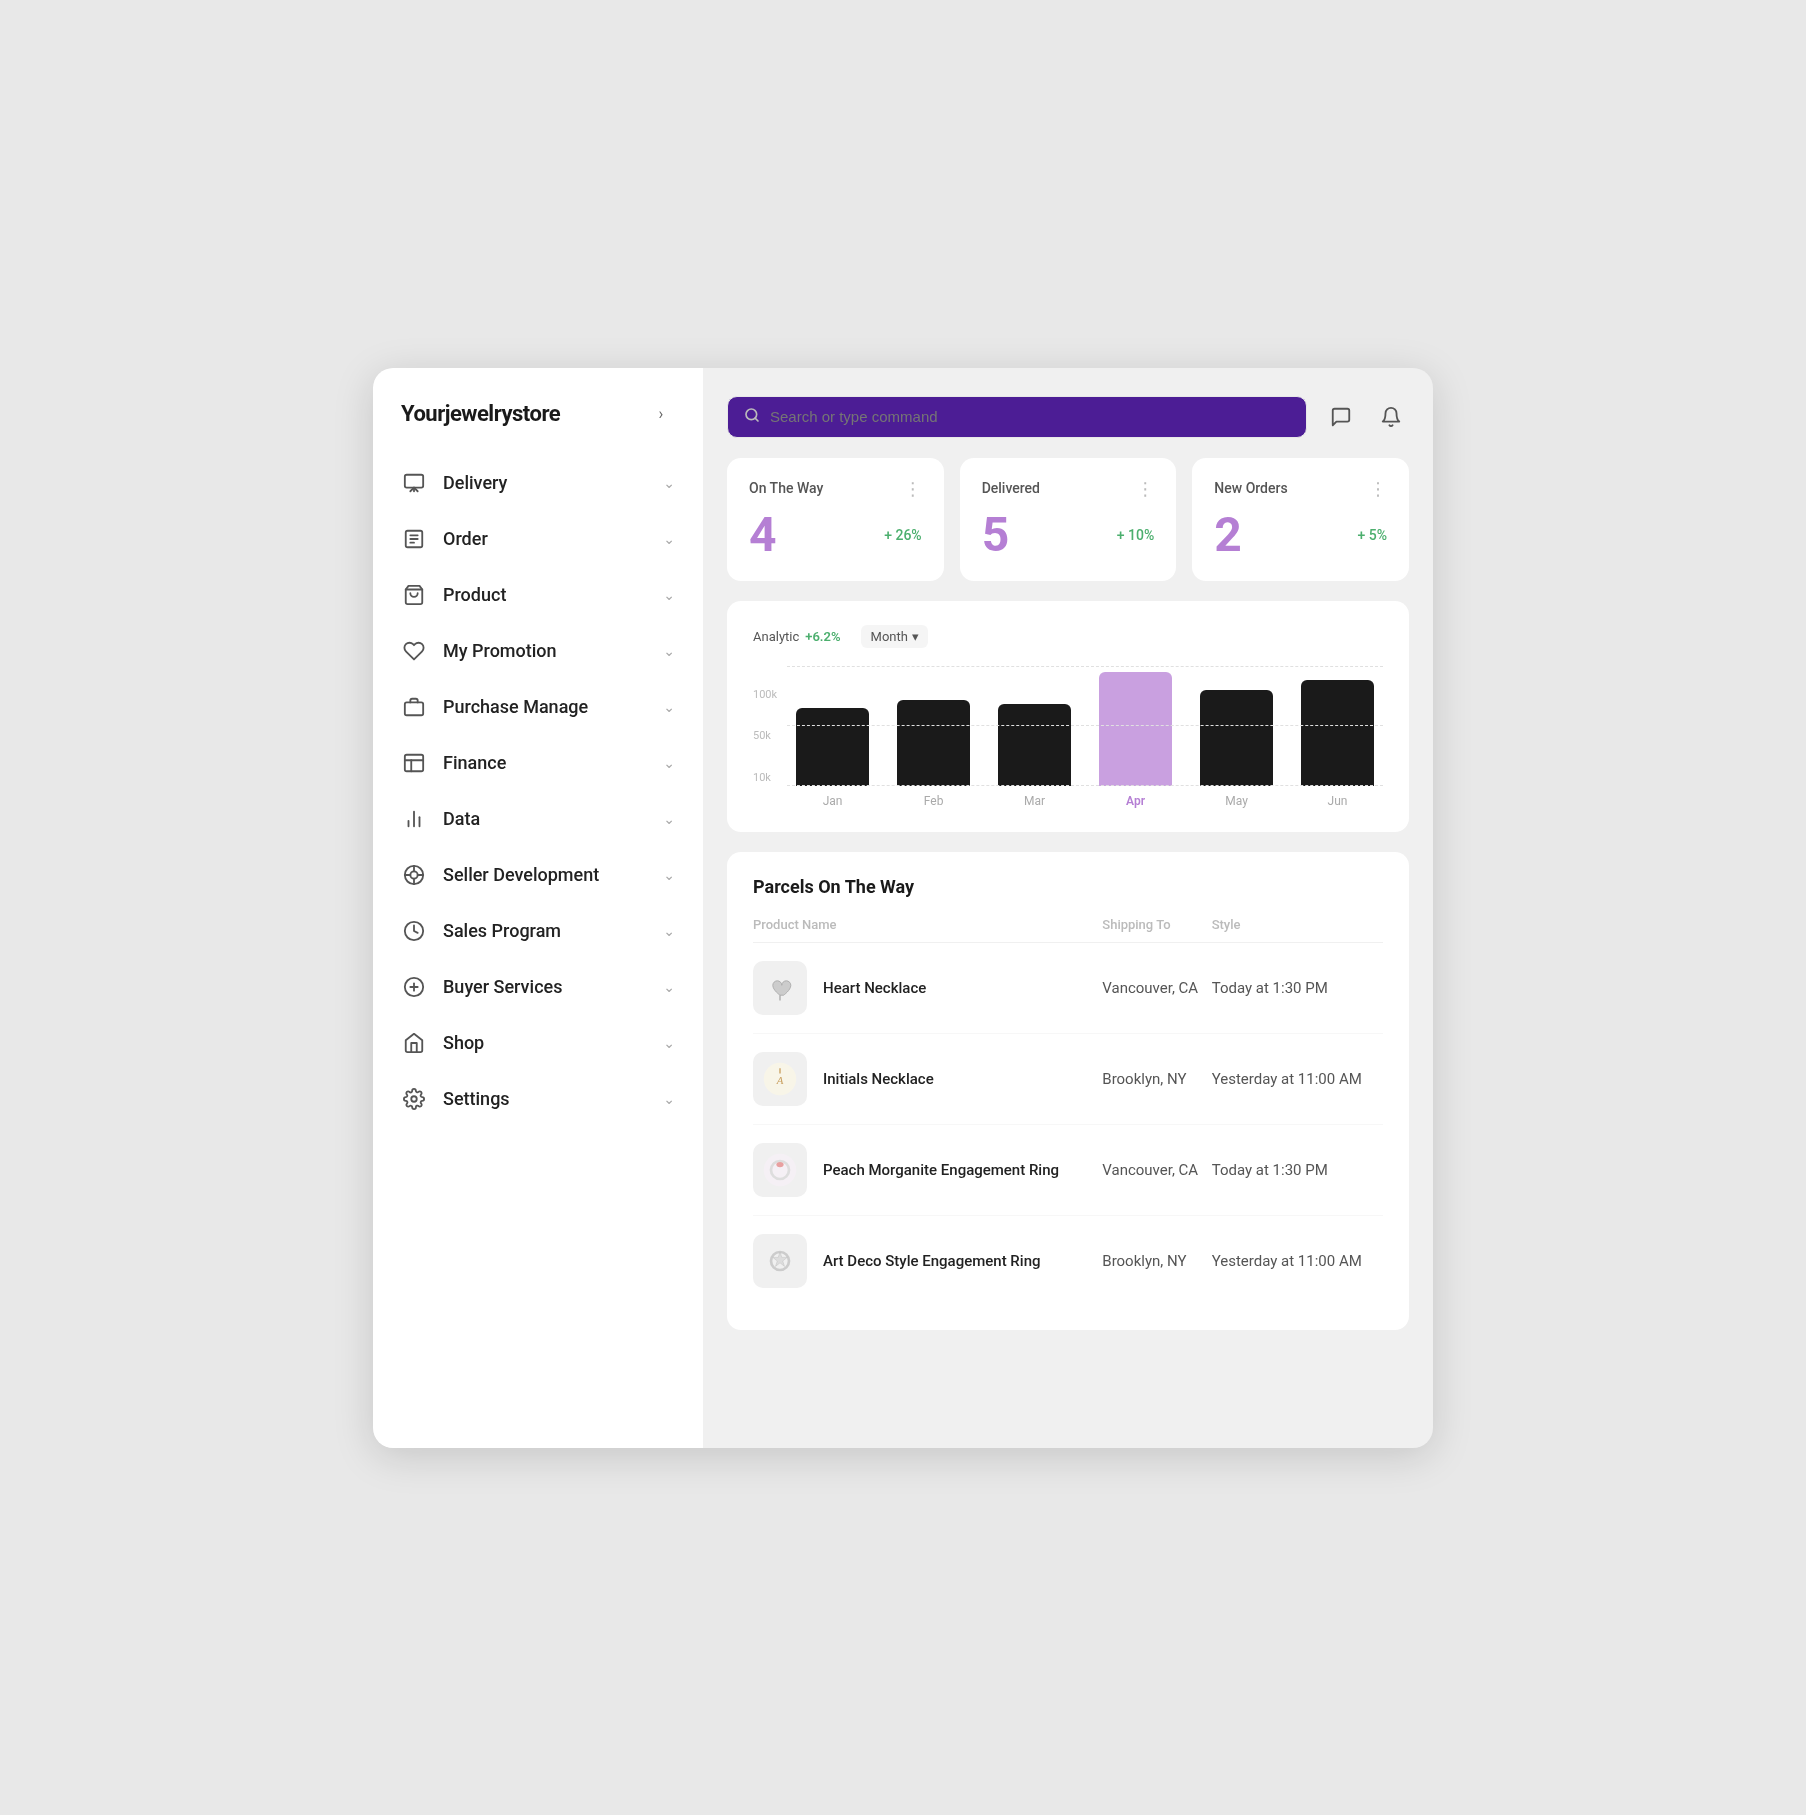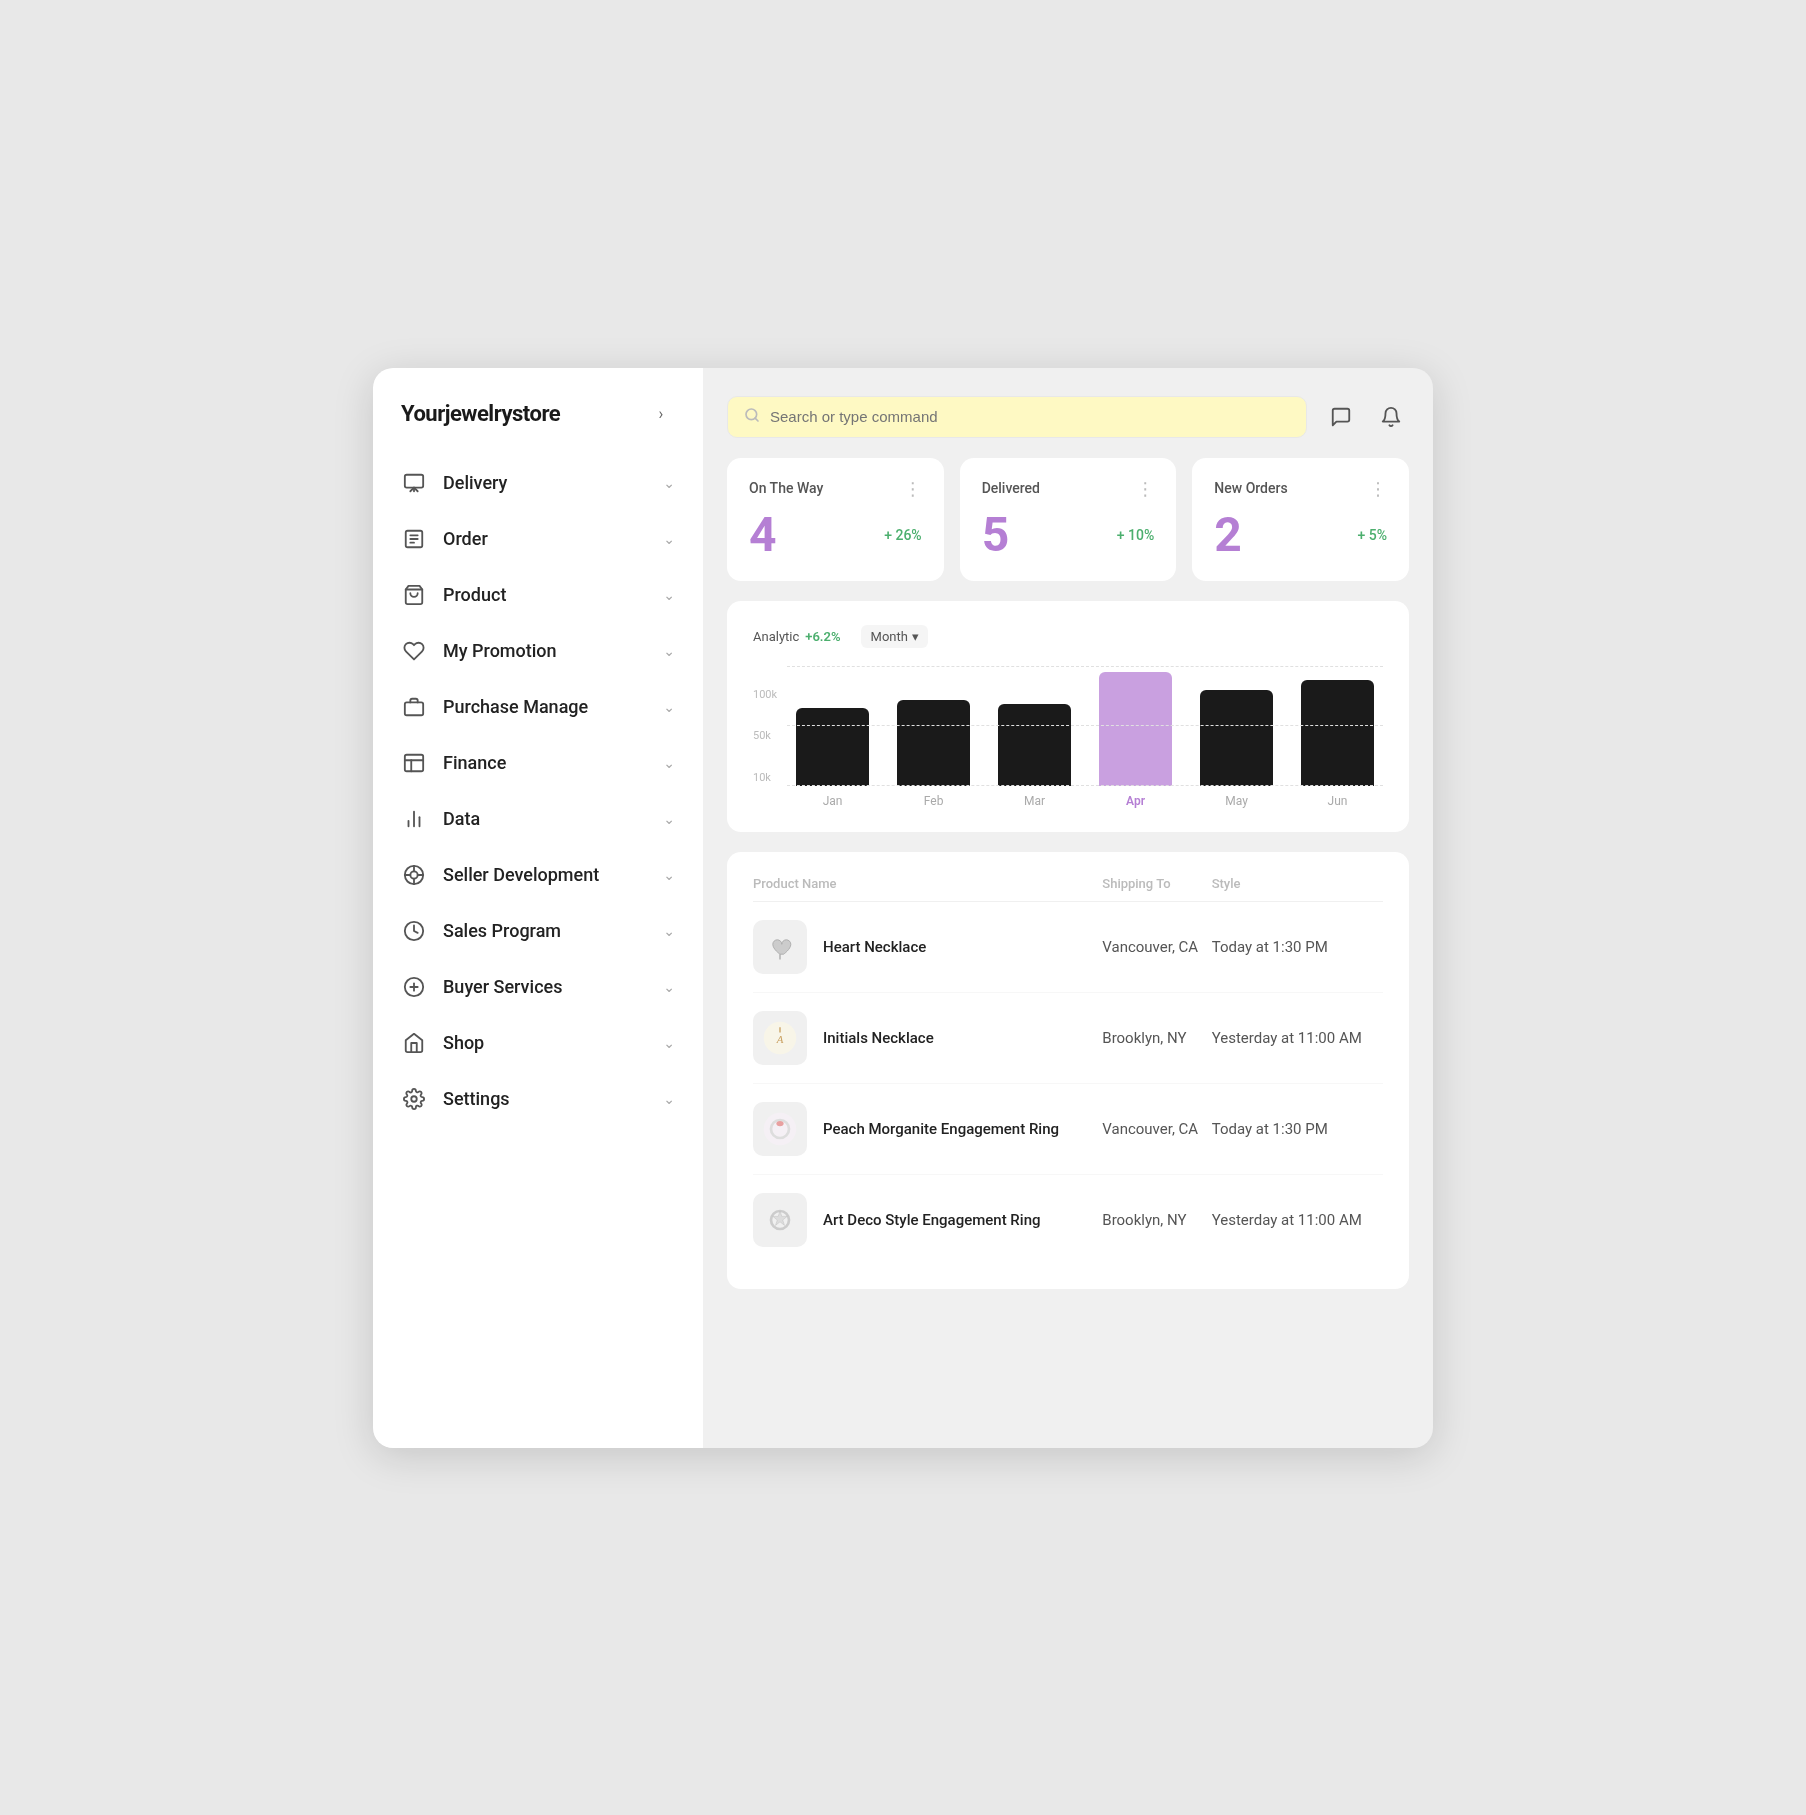--- a/index.html
+++ b/index.html
@@ -105,21 +105,21 @@
     .topbar {
       display: flex;
       align-items: center;
       justify-content: space-between;
       gap: 16px;
     }
     .search-bar {
       flex: 1;
       display: flex;
       align-items: center;
-      background: #fef9c3;
+      background: #4c1d95;
       border-radius: 10px;
       padding: 10px 16px;
       gap: 10px;
       border: 1px solid #e8e8e8;
     }
     .search-icon {
       color: #bbb;
       font-size: 16px;
     }
     .search-input {
@@ -619,20 +619,21 @@
               <div style="flex: 1 1 0%; text-align: center; font-size: 12px; color: rgb(170, 170, 170); font-weight: 400;">Mar</div>
               <div style="flex: 1 1 0%; text-align: center; font-size: 12px; color: rgb(181, 127, 212); font-weight: 600;">Apr</div>
               <div style="flex: 1 1 0%; text-align: center; font-size: 12px; color: rgb(170, 170, 170); font-weight: 400;">May</div>
               <div style="flex: 1 1 0%; text-align: center; font-size: 12px; color: rgb(170, 170, 170); font-weight: 400;">Jun</div>
             </div>
         </div>
       </div>
     </div>
 
     <div class="parcels-card">
+      <div class="parcels-title">Parcels On The Way</div>
       <table class="parcels-table">
         <thead>
           <tr>
             <th>Product Name</th>
             <th>Shipping To</th>
             <th>Style</th>
           </tr>
         </thead>
         <tbody id="parcels-tbody">
         <tr>

